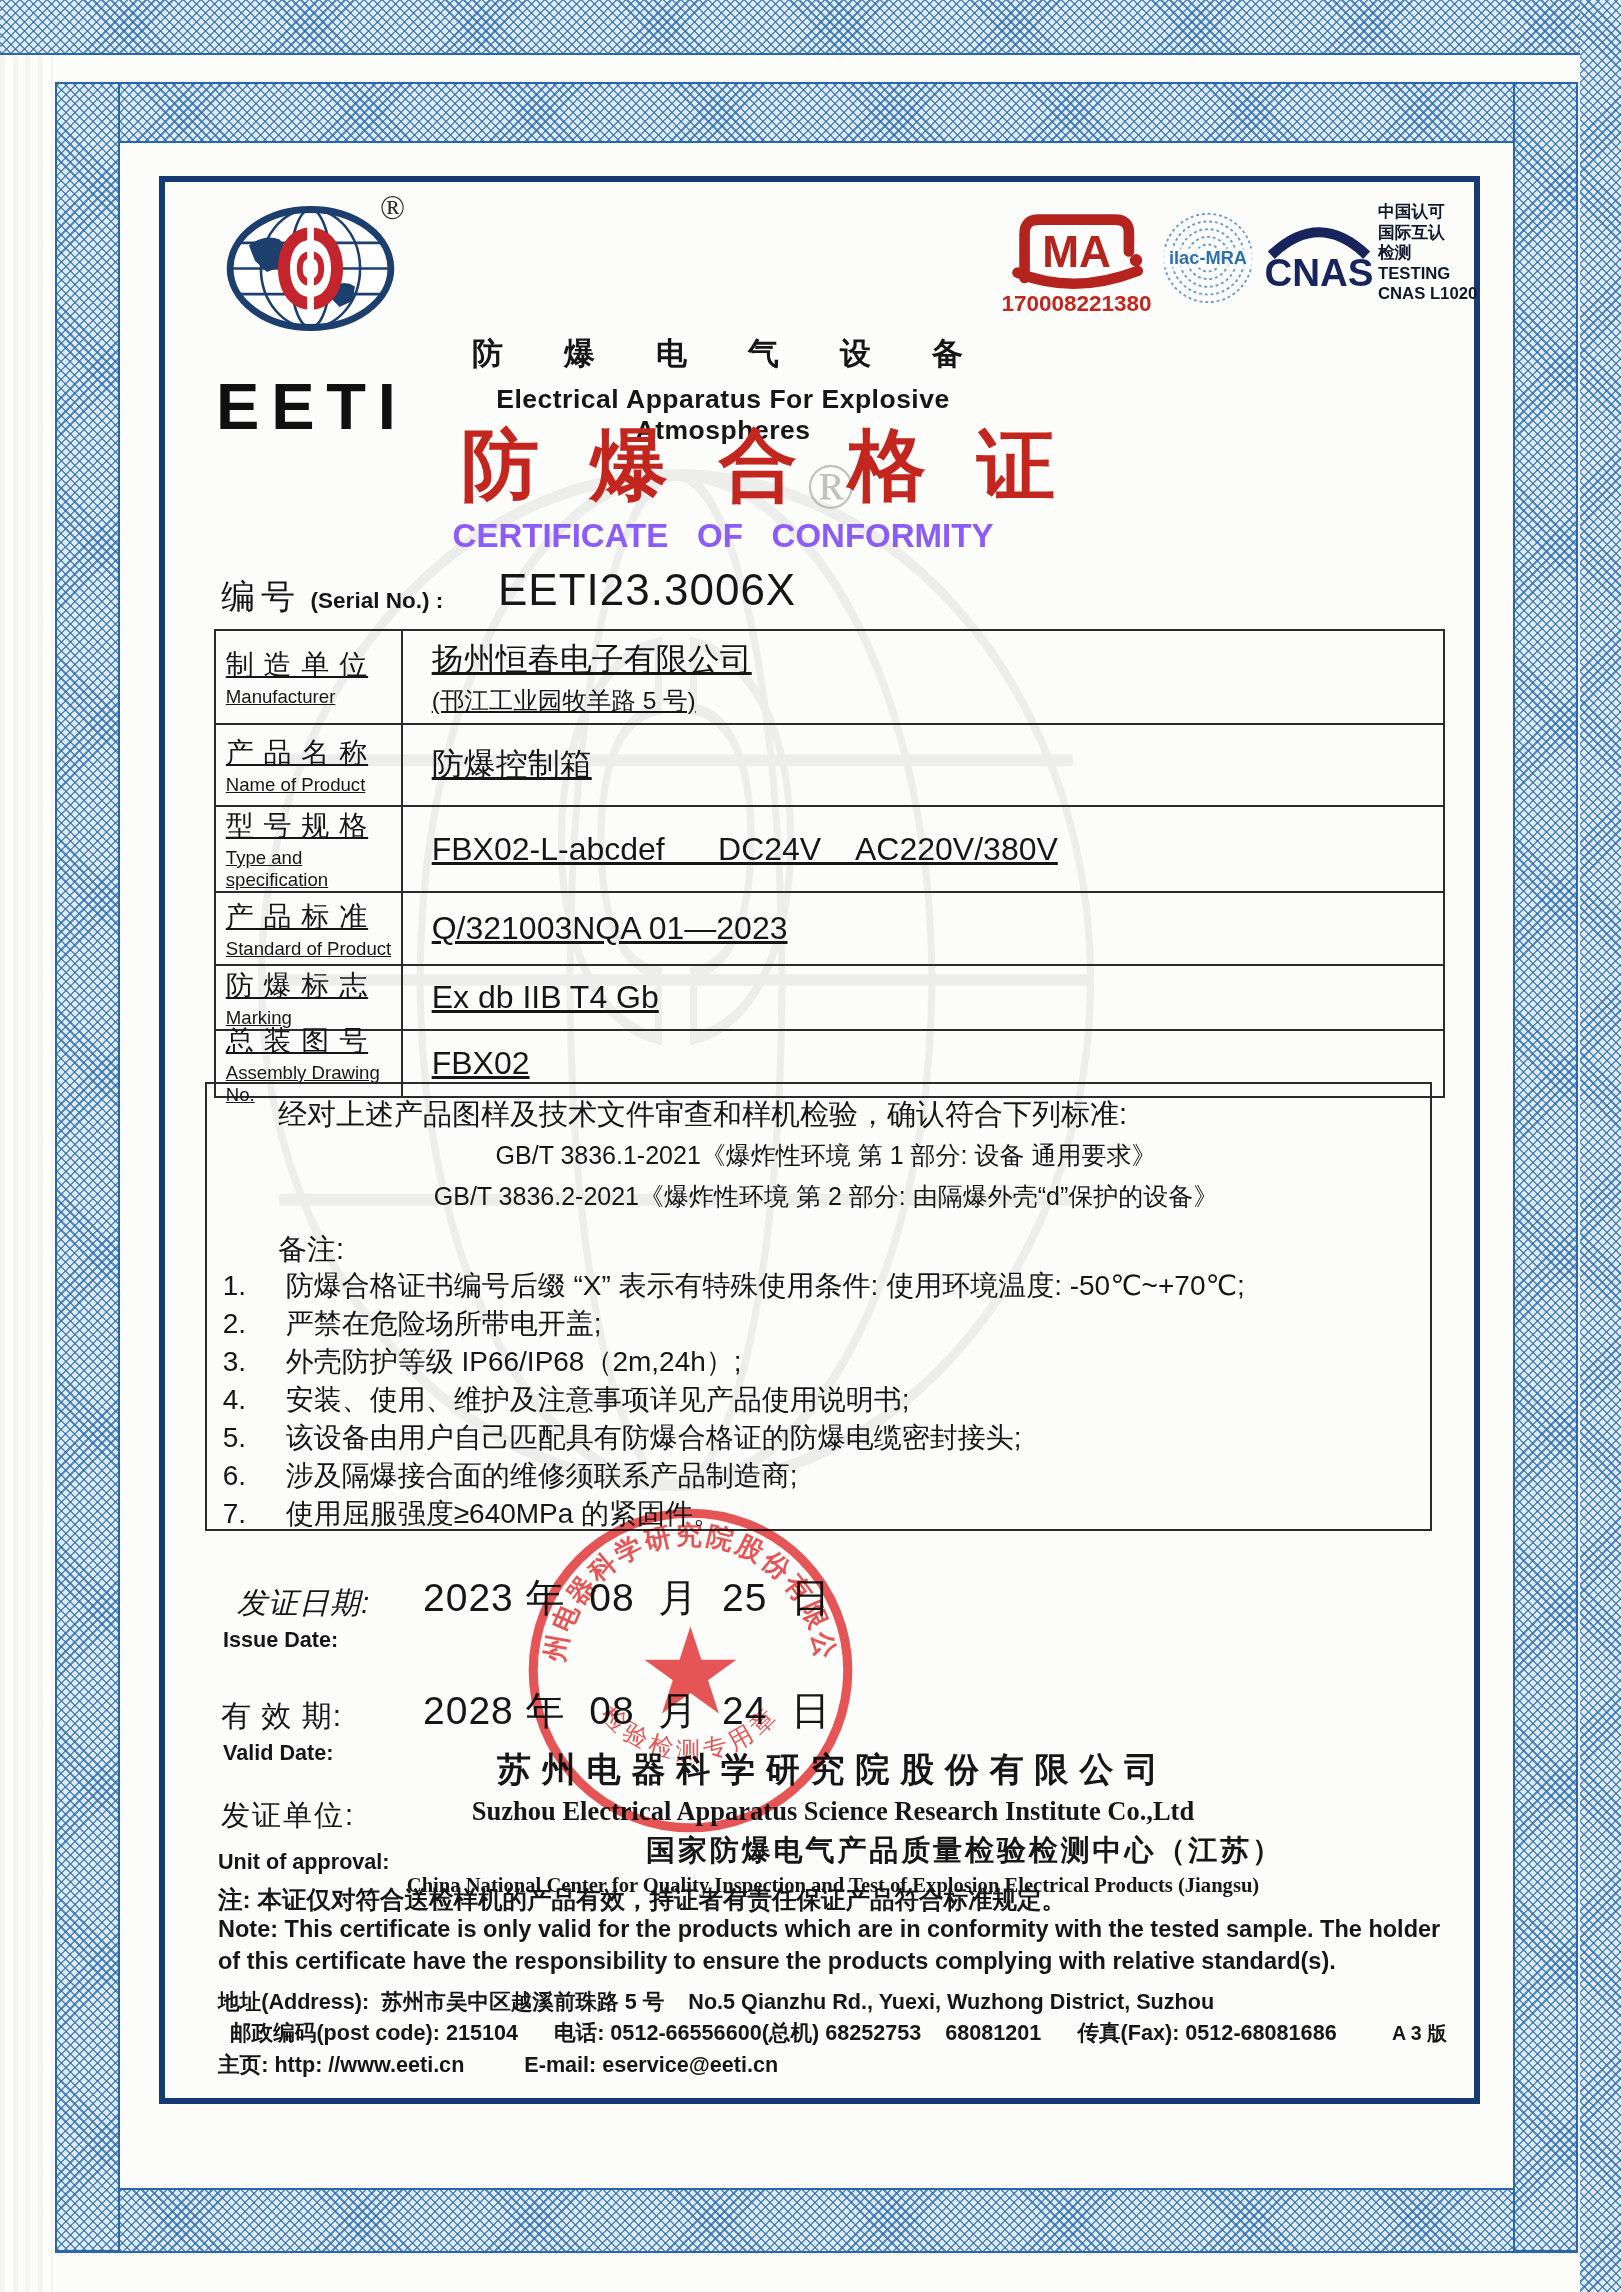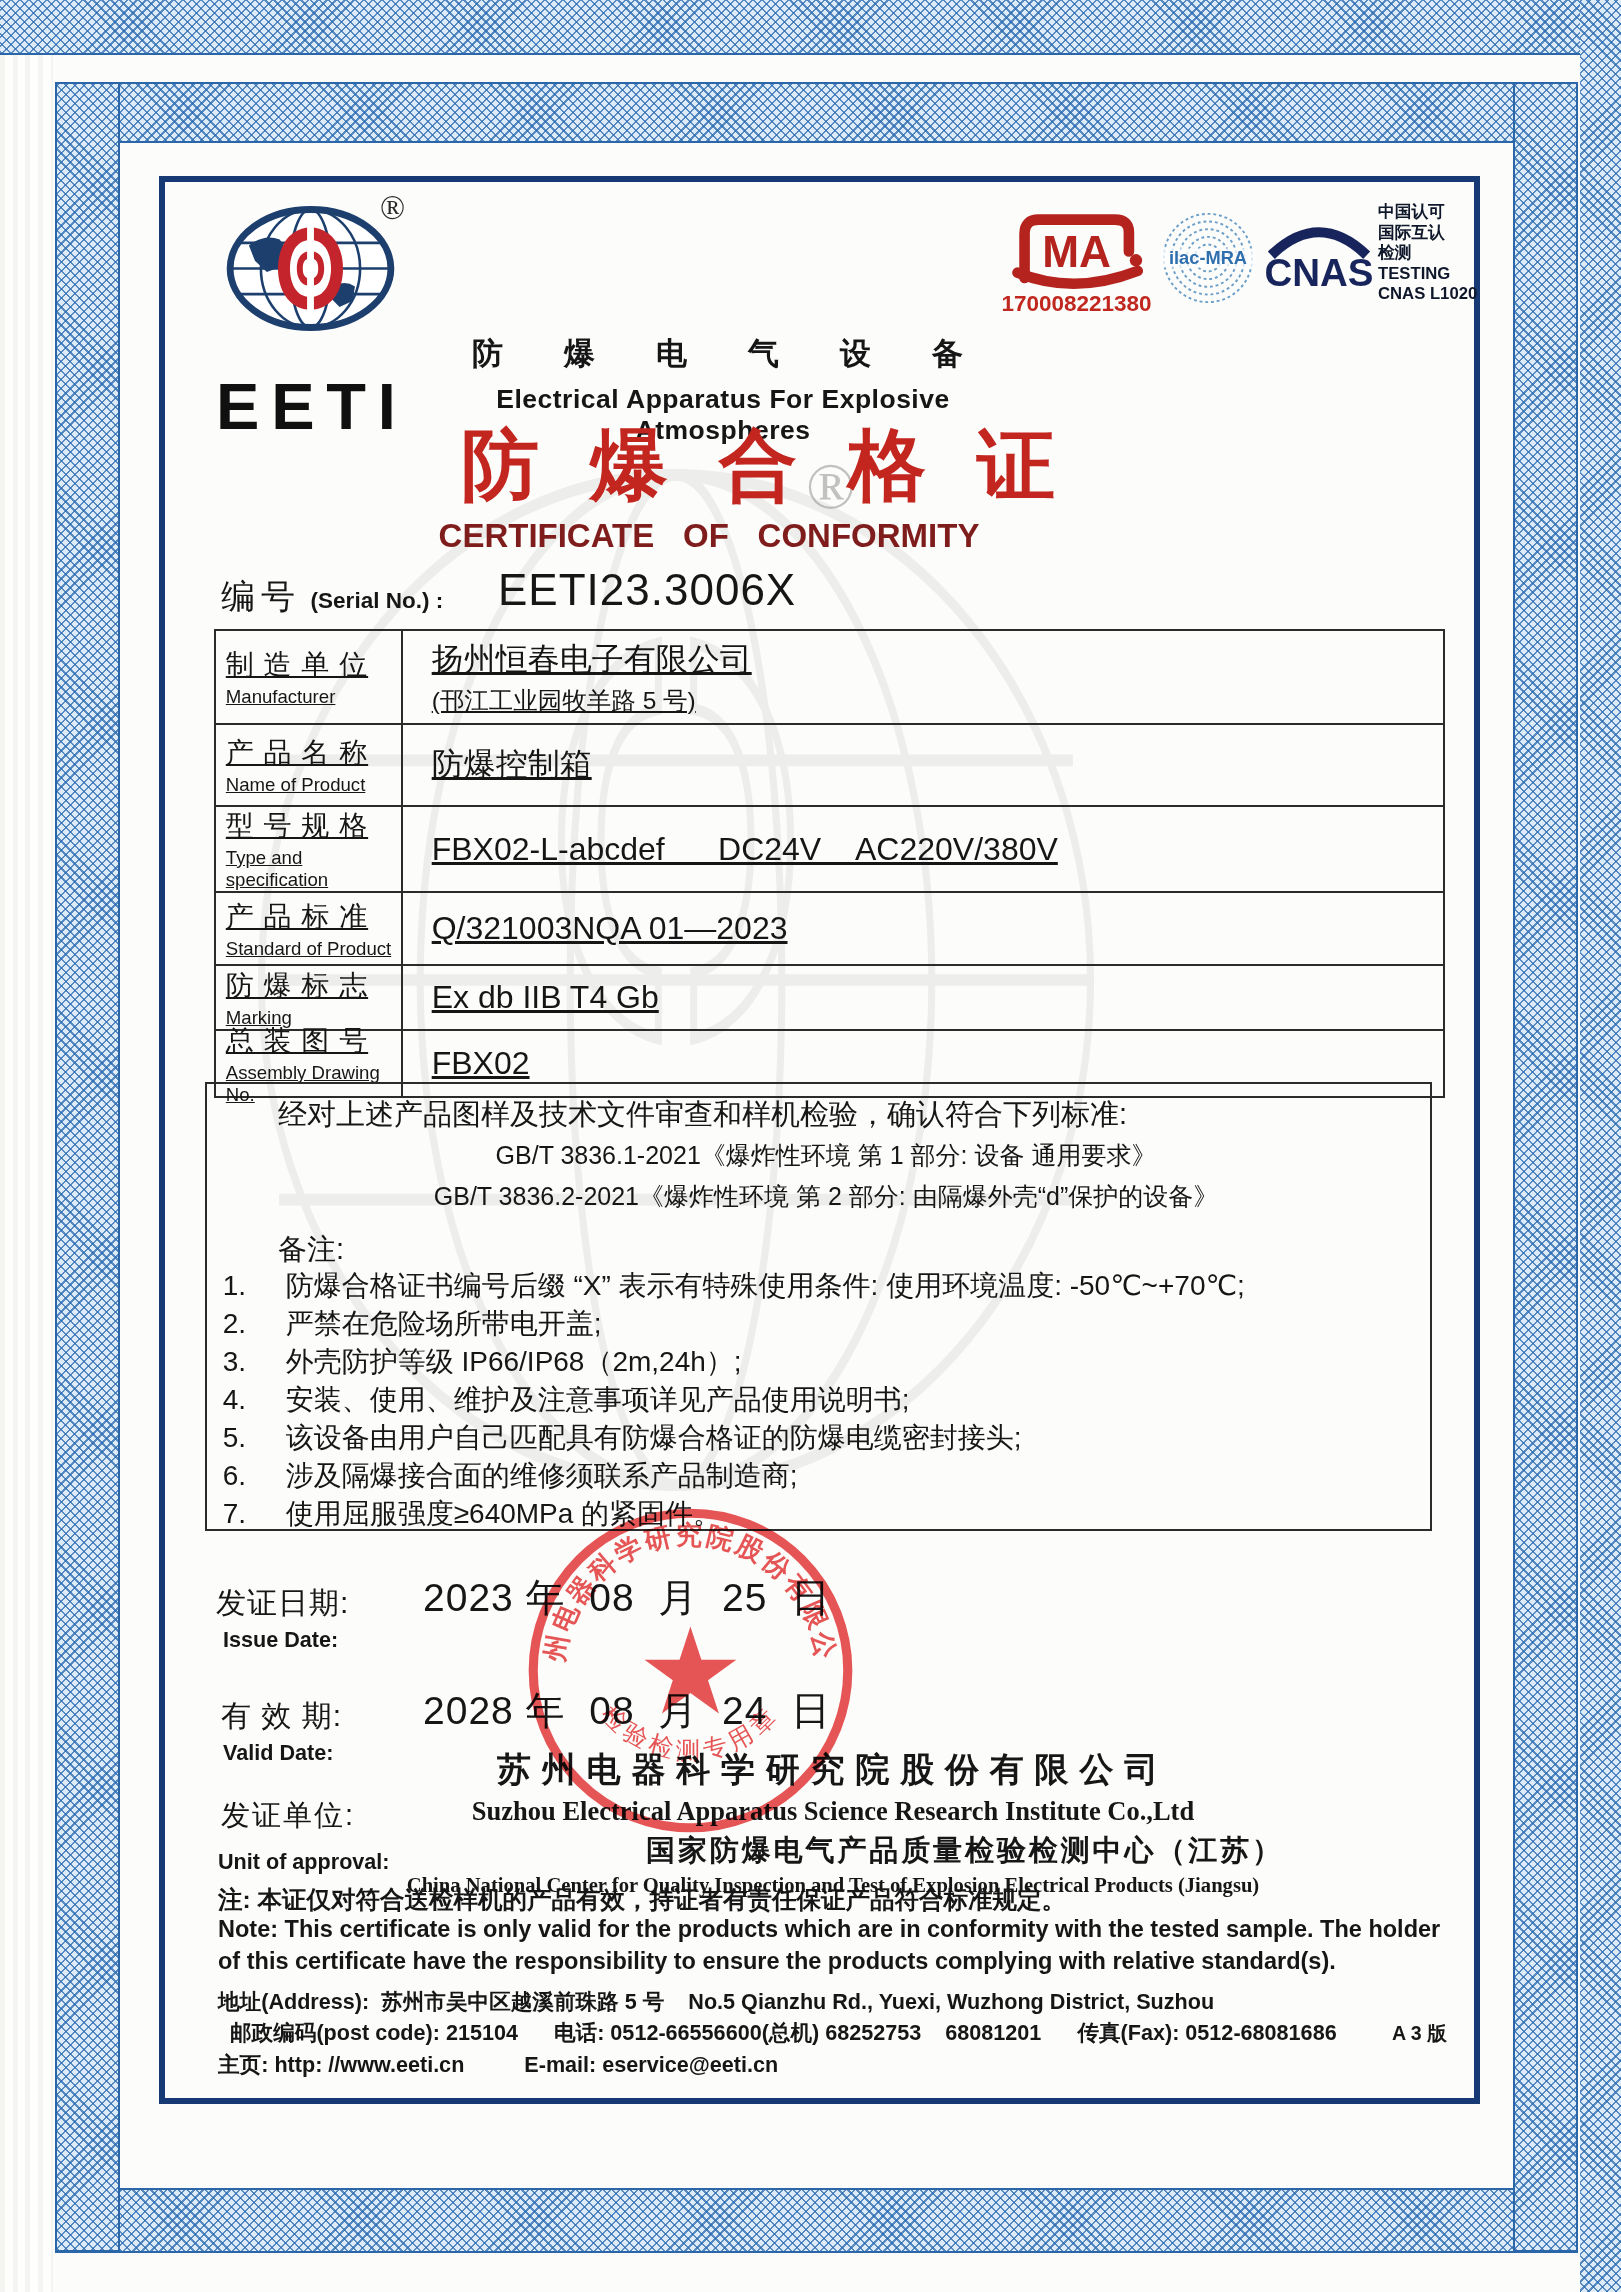--- a/index.html
+++ b/index.html
@@ -34,22 +34,22 @@
     font-family:"Liberation Serif",serif;}
   .content{position:absolute;left:0;top:0;width:100%;height:100%;z-index:2;}
   .abs{position:absolute;}
   
   .eeti-text{left:216px;top:369px;font-size:65px;font-weight:bold;letter-spacing:11.8px;color:#101010;}
   .reg-mark{left:380px;top:190px;font-size:33px;color:#2b2b2b;font-family:"Liberation Serif",serif;}
   .subject-cn{left:472px;top:333px;font-size:31px;font-weight:bold;letter-spacing:61px;white-space:nowrap;}
   .subject-en{left:439px;top:384px;width:568px;text-align:center;font-size:26.5px;font-weight:bold;letter-spacing:0.5px;}
   .title-cn{left:461px;top:414px;font-size:78px;font-weight:bold;letter-spacing:51px;white-space:nowrap;
     color:#c3251f;font-family:"Liberation Serif","DejaVu Serif",serif;}
-  .title-en{left:425px;top:517px;width:568px;text-align:center;font-size:33px;font-weight:bold;
-    word-spacing:19.6px;color:#7f1d1d;}
+  .title-en{left:439px;top:517px;width:568px;text-align:center;font-size:33px;font-weight:bold;
+    word-spacing:19.6px;color:#8b5cf6;}
   .cma-number{left:992px;top:291px;width:169px;text-align:center;font-size:22.5px;font-weight:bold;color:#c0271f;}
   .accred{left:1378px;top:202px;font-size:16.7px;font-weight:bold;color:#0f172a;line-height:20.6px;}
   
   .serial-row{left:221px;top:574px;display:flex;align-items:baseline;}
   .serial-cn{font-size:34px;letter-spacing:5.9px;}
   .serial-en{font-size:22.5px;font-weight:bold;margin-left:9.8px;}
   .serial-value{left:498px;top:565px;font-size:44px;letter-spacing:1px;}
   
   .ctable{left:214px;top:629px;width:1227px;border:2.9px solid #2b2b2b;background:transparent;text-decoration:underline;}
   .trow{display:flex;border-bottom:2px solid #2b2b2b;}
@@ -276,21 +276,21 @@
       <div class="note-item">
         <span class="note-num">6.</span>
         <span>涉及隔爆接合面的维修须联系产品制造商;</span>
       </div>
       <div class="note-item">
         <span class="note-num">7.</span>
         <span>使用屈服强度≥640MPa 的紧固件。</span>
       </div>
     </div>
 
-    <div class="abs date-label-cn" style="left:216px;top:1583px;">发证日期:</div>
+    <div class="abs date-label-cn" style="left:237px;top:1583px;font-style:italic;">发证日期:</div>
     <div class="abs date-value" style="left:423px;top:1571px;">2023 年  08  月  25  日</div>
     <div class="abs date-label-en" style="left:223px;top:1627px;">Issue Date:</div>
     <div class="abs date-label-cn" style="left:221px;top:1696px;">有 效 期:</div>
     <div class="abs date-value" style="left:423px;top:1684px;">2028 年  08  月  24  日</div>
     <div class="abs date-label-en" style="left:223px;top:1740px;">Valid Date:</div>
 
     <div class="abs appr-label-cn">发证单位:</div>
     <div class="abs appr-label-en">Unit of approval:</div>
     <div class="abs org-block">
       <div class="org-cn">苏州电器科学研究院股份有限公司</div>

